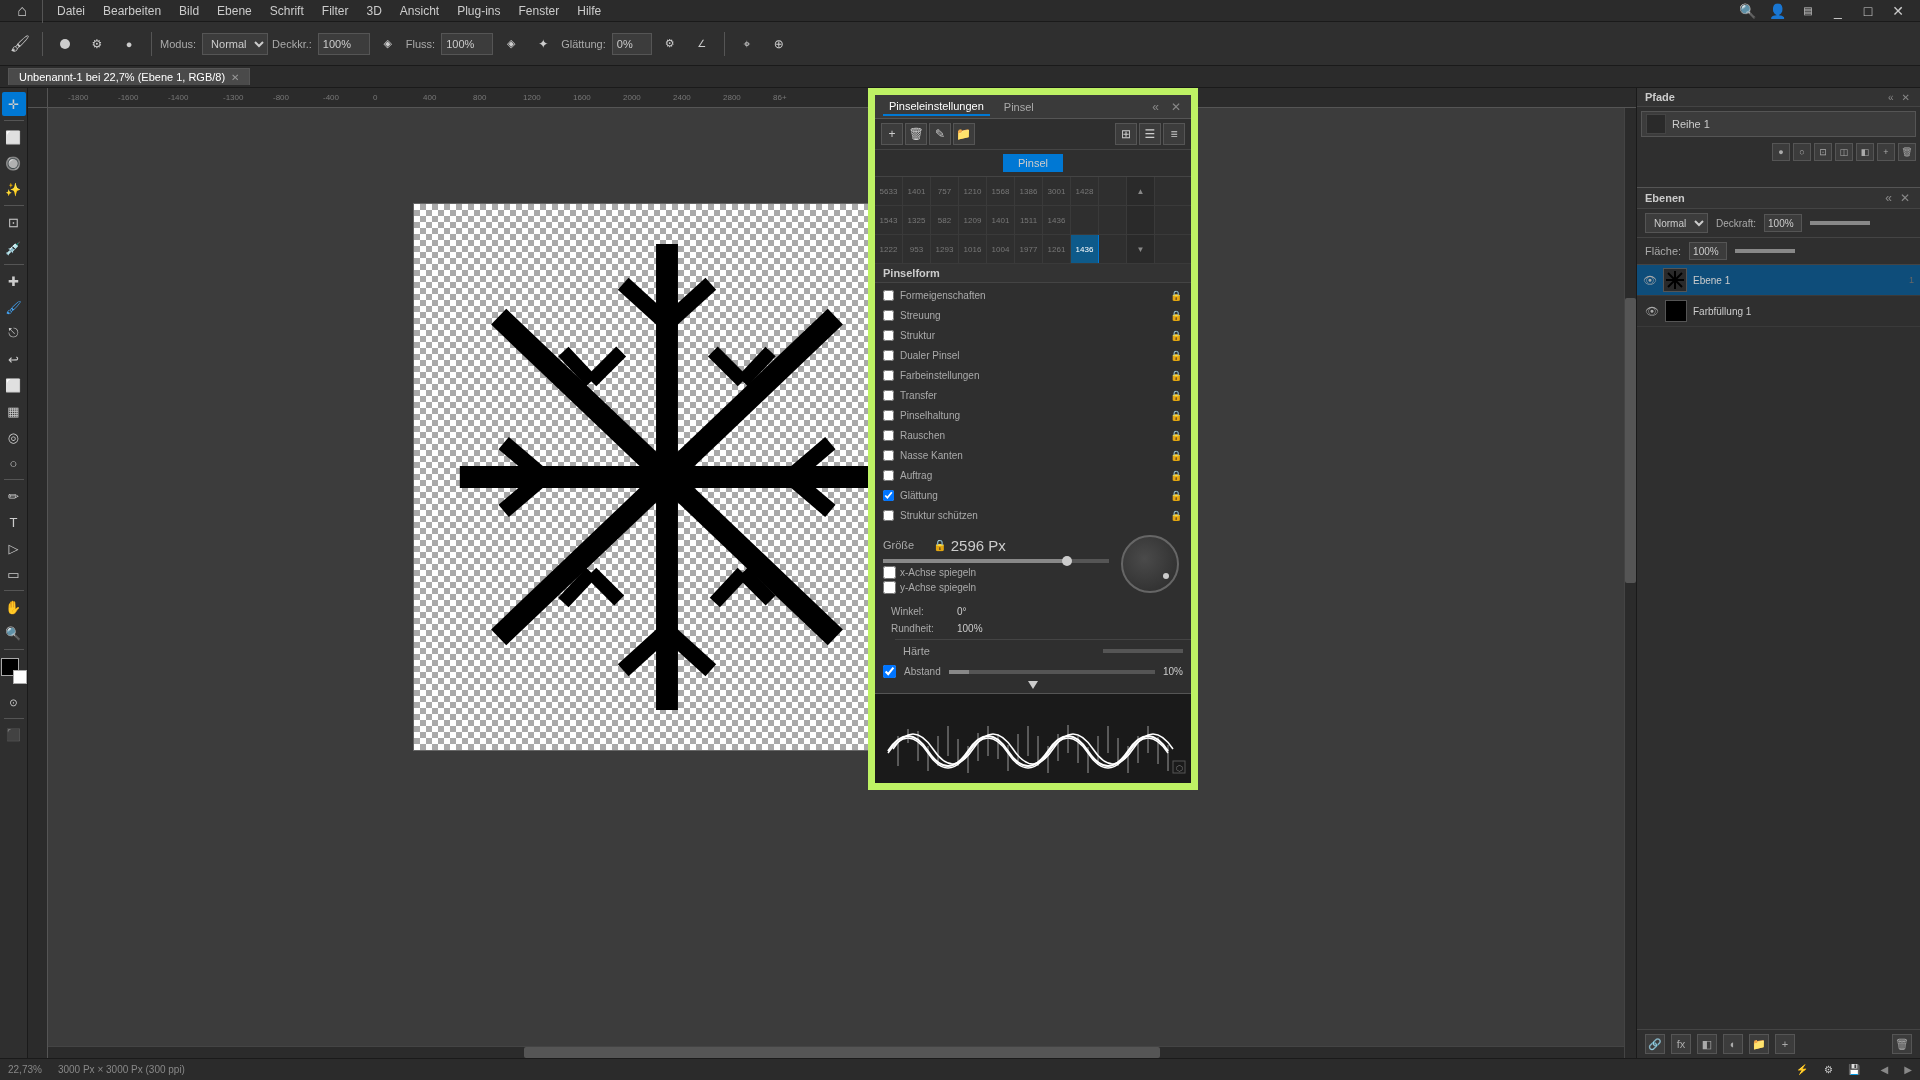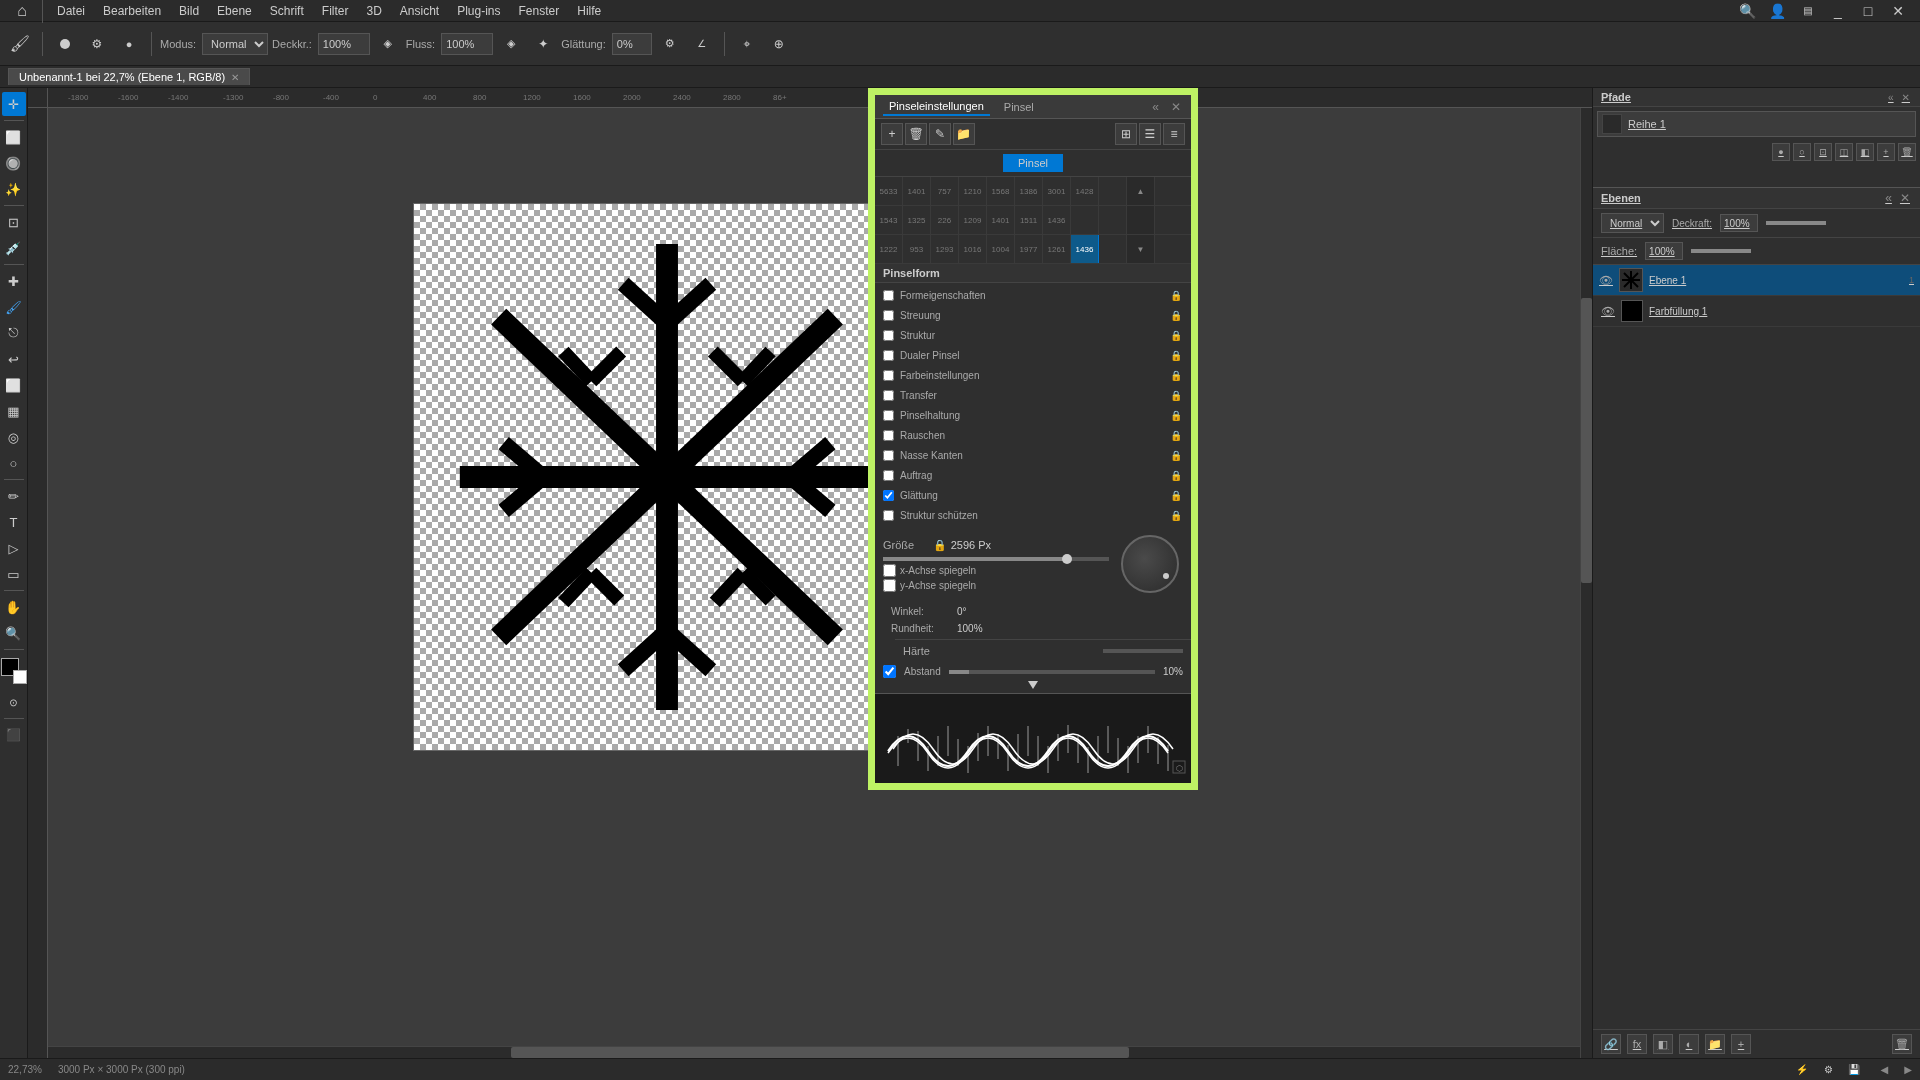--- a/index.html
+++ b/index.html
@@ -443,26 +443,25 @@
       padding: 1px 0;
     }
     .checkbox-row input { cursor: pointer; }
     .checkbox-row label { font-size: 10px; color: #aaa; cursor: pointer; }
 
     
     .panel-close-btn {
       font-size: 12px; color: #888; cursor: pointer; padding: 0 2px;
     }
     #right-mini-panels {
-      width: 328px;
+      width: 284px;
       display: flex;
       flex-direction: column;
       background: #2f2f2f;
       border-left: 1px solid #1a1a1a;
-      text-decoration: underline;
     }
     .panel-icon-btn {
       width: 18px; height: 18px;
       background: #3c3c3c;
       border: 1px solid #555;
       cursor: pointer;
       display: flex; align-items: center; justify-content: center;
       font-size: 9px; color: #aaa;
     }
 
@@ -751,21 +750,21 @@
         <div class="brush-grid-cell" style="background:#2a2a2a;">▲</div>
       </div>
       <div class="brush-grid-row">
         <div class="brush-grid-cell">
             <span class="brush-grid-cell-num">1543</span>
           </div>
         <div class="brush-grid-cell">
             <span class="brush-grid-cell-num">1325</span>
           </div>
         <div class="brush-grid-cell">
-            <span class="brush-grid-cell-num">226</span>
+            <span class="brush-grid-cell-num">582</span>
           </div>
         <div class="brush-grid-cell">
             <span class="brush-grid-cell-num">1209</span>
           </div>
         <div class="brush-grid-cell">
             <span class="brush-grid-cell-num">1401</span>
           </div>
         <div class="brush-grid-cell">
             <span class="brush-grid-cell-num">1511</span>
           </div>
@@ -869,21 +868,21 @@
         <label>Struktur schützen</label>
         <span class="lock-icon">🔒</span>
       </div>
     </div>
 
     <div class="brush-size-area">
       <div style="flex:1;">
         <div style="display:flex; align-items:center; padding: 3px 0;">
           <span style="font-size:11px; color:#aaa; min-width:50px;">Größe</span>
           <span style="font-size:11px; color:#666; cursor:pointer; margin-right:4px;">🔒</span>
-          <span style="font-size:11px; color:#ccc;">2596 Px</span>
+          <span style="font-size:15px; color:#ccc;">2596 Px</span>
         </div>
 
         <div style="padding: 2px 0;">
           <div style="width:100%; height:4px; background:#555; position:relative; cursor:pointer;">
             <div style="height:100%; background:#888; width:80%;"></div>
             <div style="width:10px; height:10px; background:#ccc; border-radius:50%; position:absolute; top:-3px; left:79%;"></div>
           </div>
         </div>
 
         <div class="checkbox-row">

